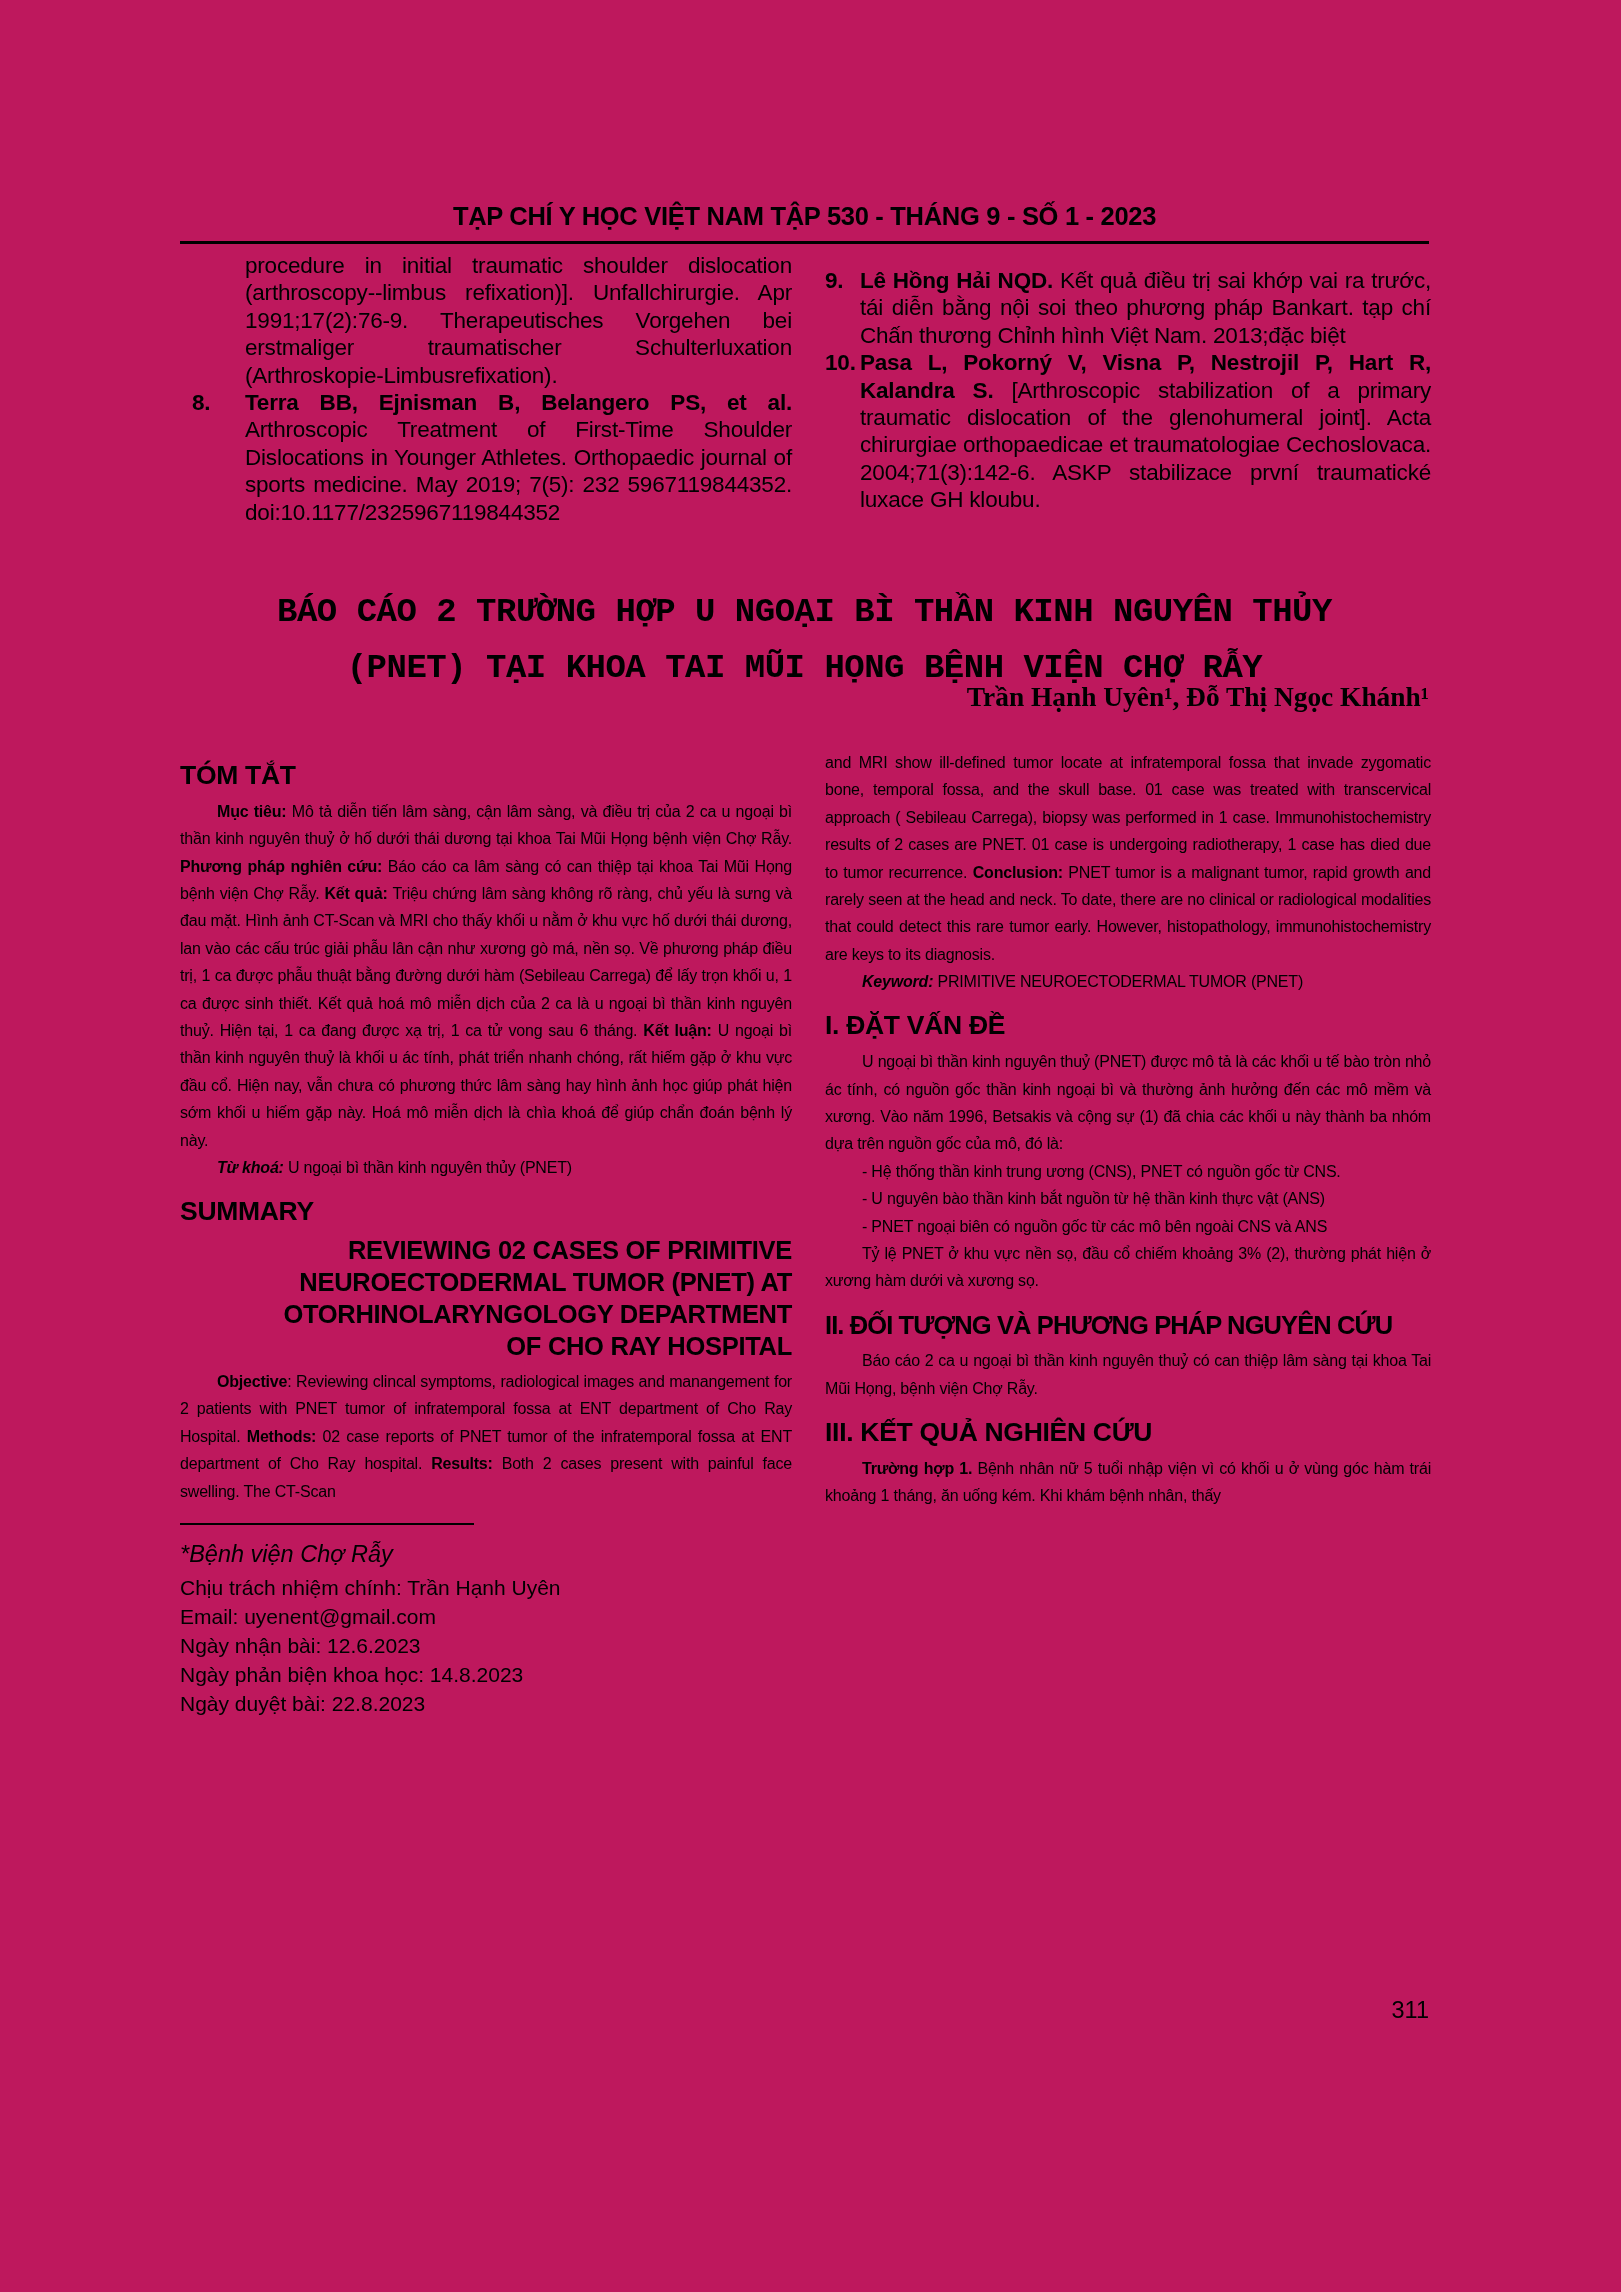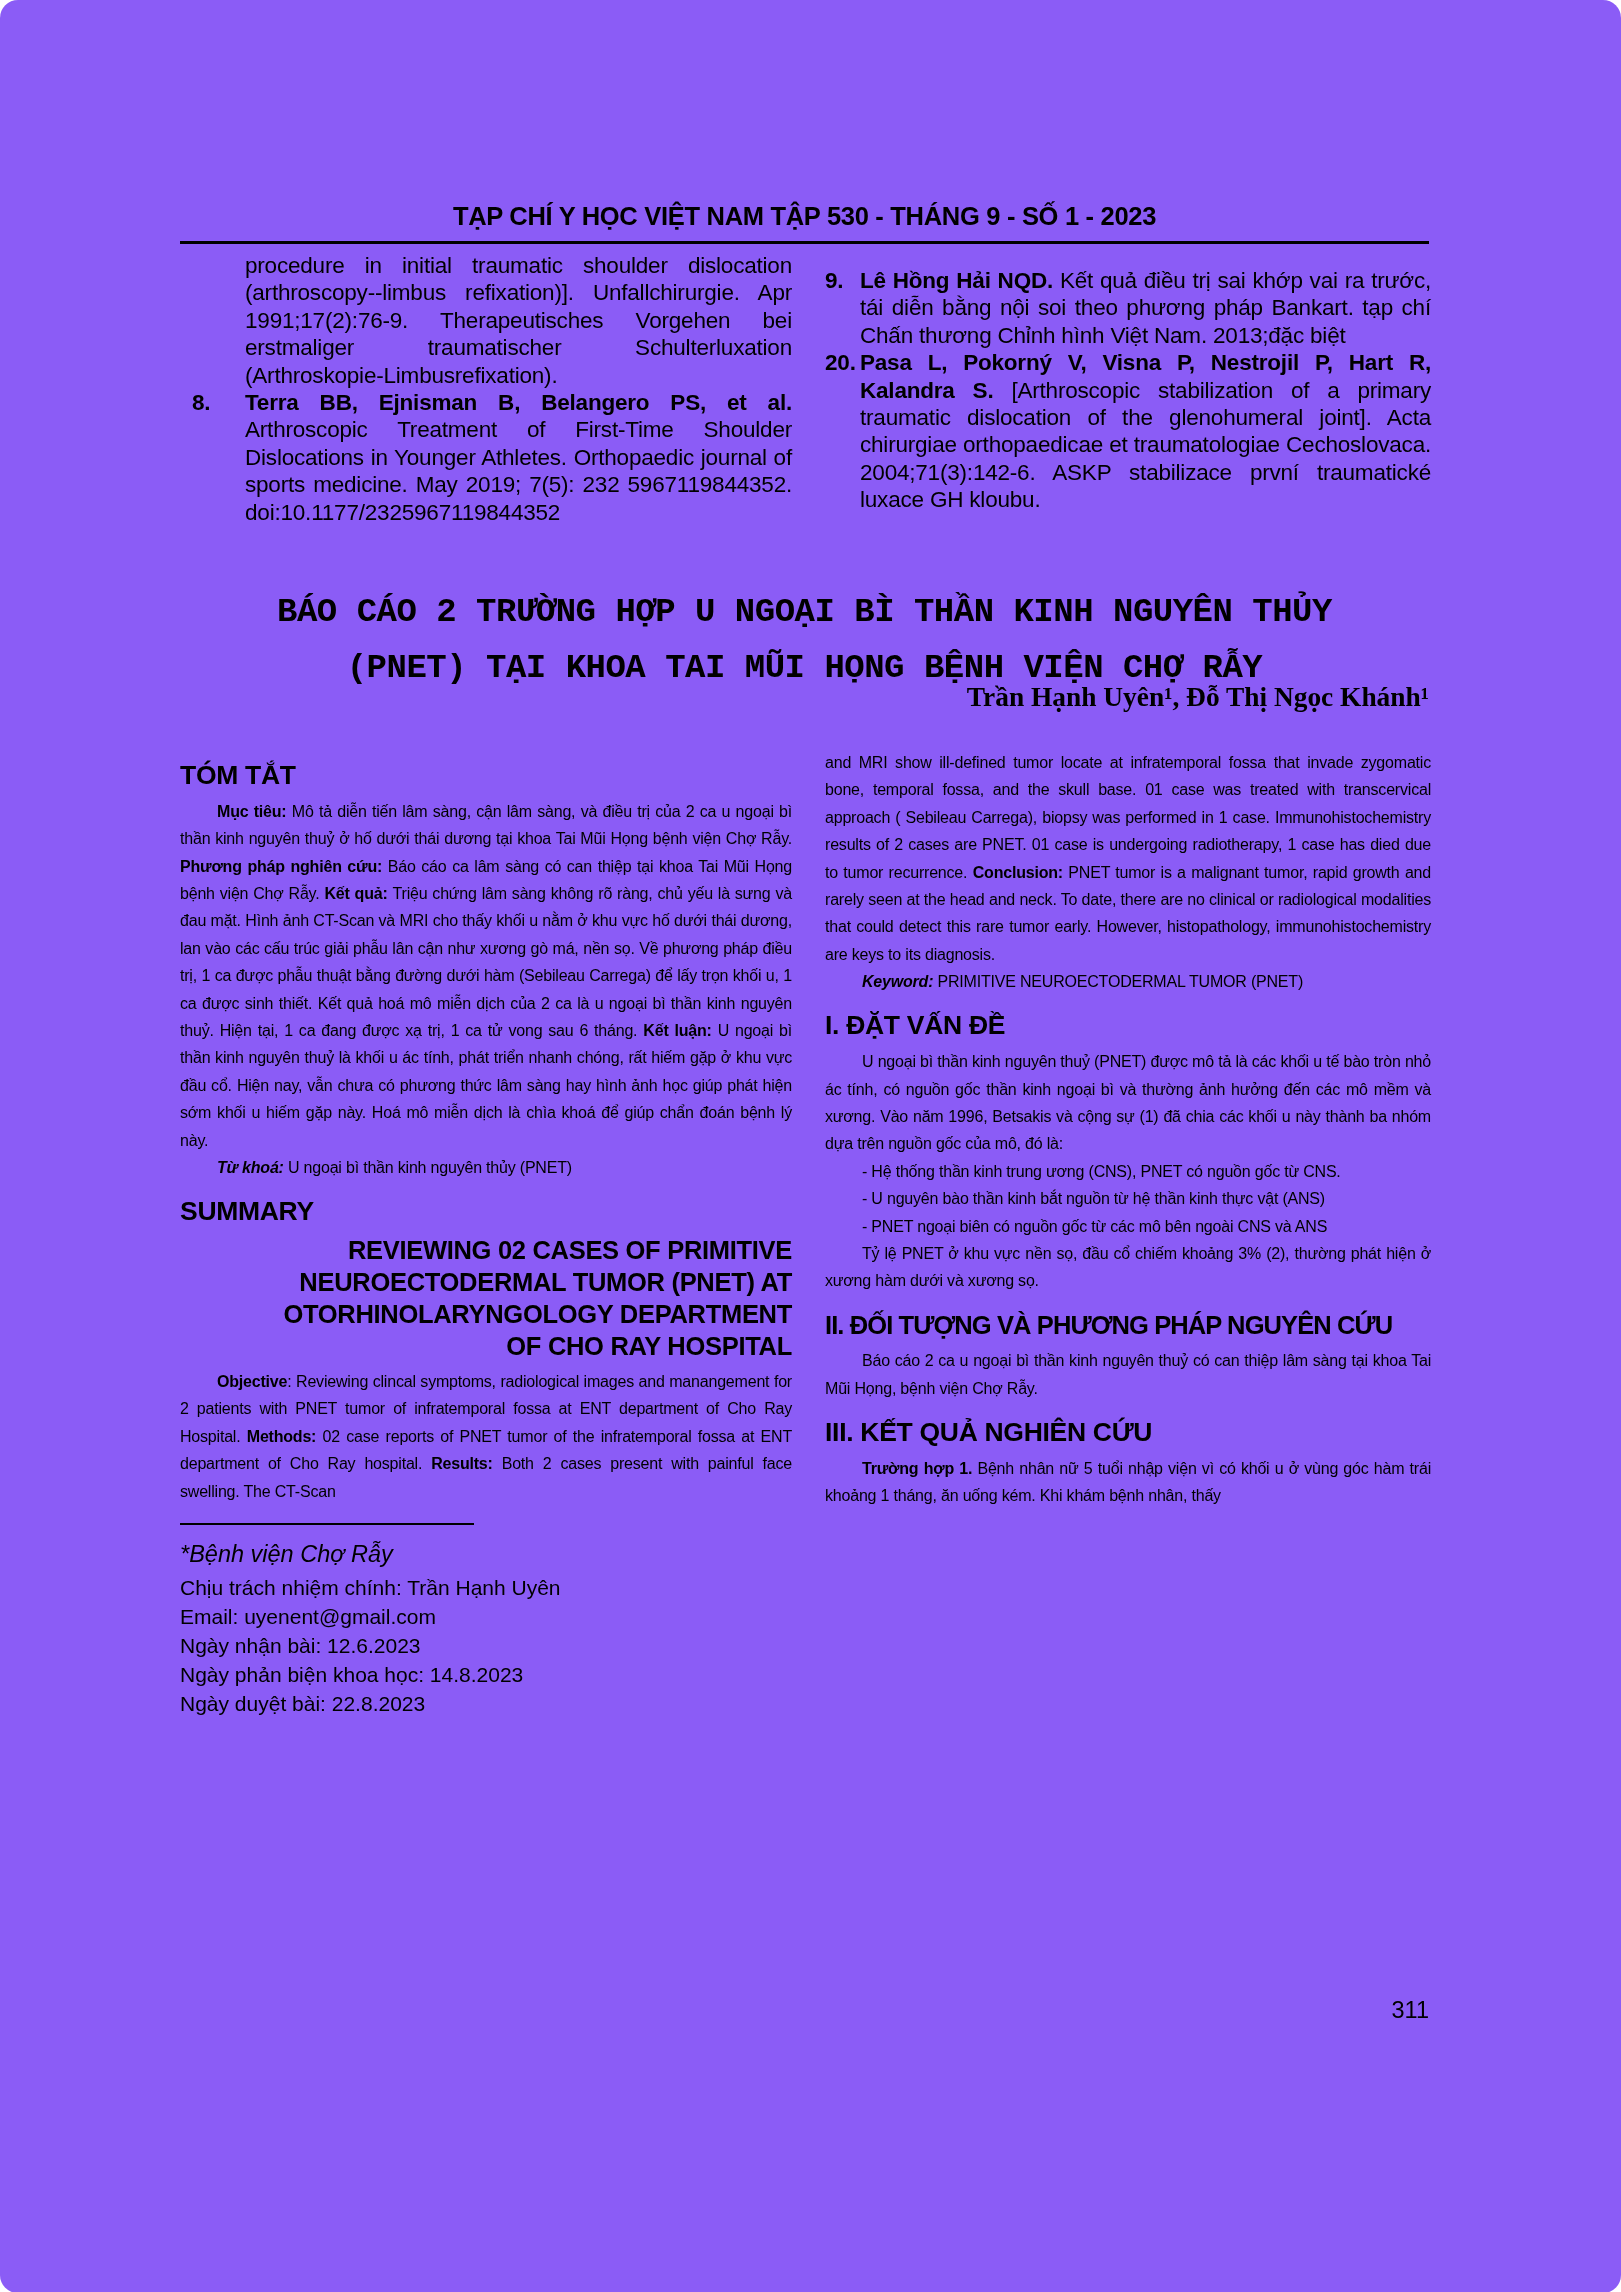--- a/index.html
+++ b/index.html
@@ -3,21 +3,21 @@
 <meta charset="utf-8">
 <style>
   html,body{margin:0;padding:0;}
   body{
     width:1621px;height:2293px;
     background:#ffffff;color:#000000;
     font-family:"Liberation Sans", sans-serif;
     position:relative;
     -webkit-font-smoothing:antialiased;
   }
-  #page{position:absolute;inset:0;background:#8b5cf6;border-radius:18px;}
+  #page{position:absolute;inset:0;background:#be185d;}
 
   
   .journal-header{
     position:absolute;left:180px;top:200px;width:1249px;
     text-align:center;font-weight:bold;font-size:25.5px;line-height:33px;
     letter-spacing:-0.3px;
   }
   .header-rule{
     position:absolute;left:180px;top:241px;width:1249px;height:2.9px;
     background:#000;
@@ -108,21 +108,21 @@
     </div>
   </div>
 
   <div class="refs-right">
     <div class="ref">
       <span class="ref-num">9.</span>
       <span class="ref-authors">Lê Hồng Hải NQD.</span>
       <span class="ref-text">Kết quả điều trị sai khớp vai ra trước, tái diễn bằng nội soi theo phương pháp Bankart. tạp chí Chấn thương Chỉnh hình Việt Nam. 2013;đặc biệt</span>
     </div>
     <div class="ref">
-      <span class="ref-num">20.</span>
+      <span class="ref-num">10.</span>
       <span class="ref-authors">Pasa L, Pokorný V, Visna P, Nestrojil P, Hart R, Kalandra S.</span>
       <span class="ref-text">[Arthroscopic stabilization of a primary traumatic dislocation of the glenohumeral joint]. Acta chirurgiae orthopaedicae et traumatologiae Cechoslovaca. 2004;71(3):142-6. ASKP stabilizace první traumatické luxace GH kloubu.</span>
     </div>
   </div>
 
   <div class="article-title">
     <div>BÁO CÁO 2 TRƯỜNG HỢP U NGOẠI BÌ THẦN KINH NGUYÊN THỦY</div>
     <div>(PNET) TẠI KHOA TAI MŨI HỌNG BỆNH VIỆN CHỢ RẪY</div>
   </div>
   <div class="article-authors">Trần Hạnh Uyên¹, Đỗ Thị Ngọc Khánh¹</div>

